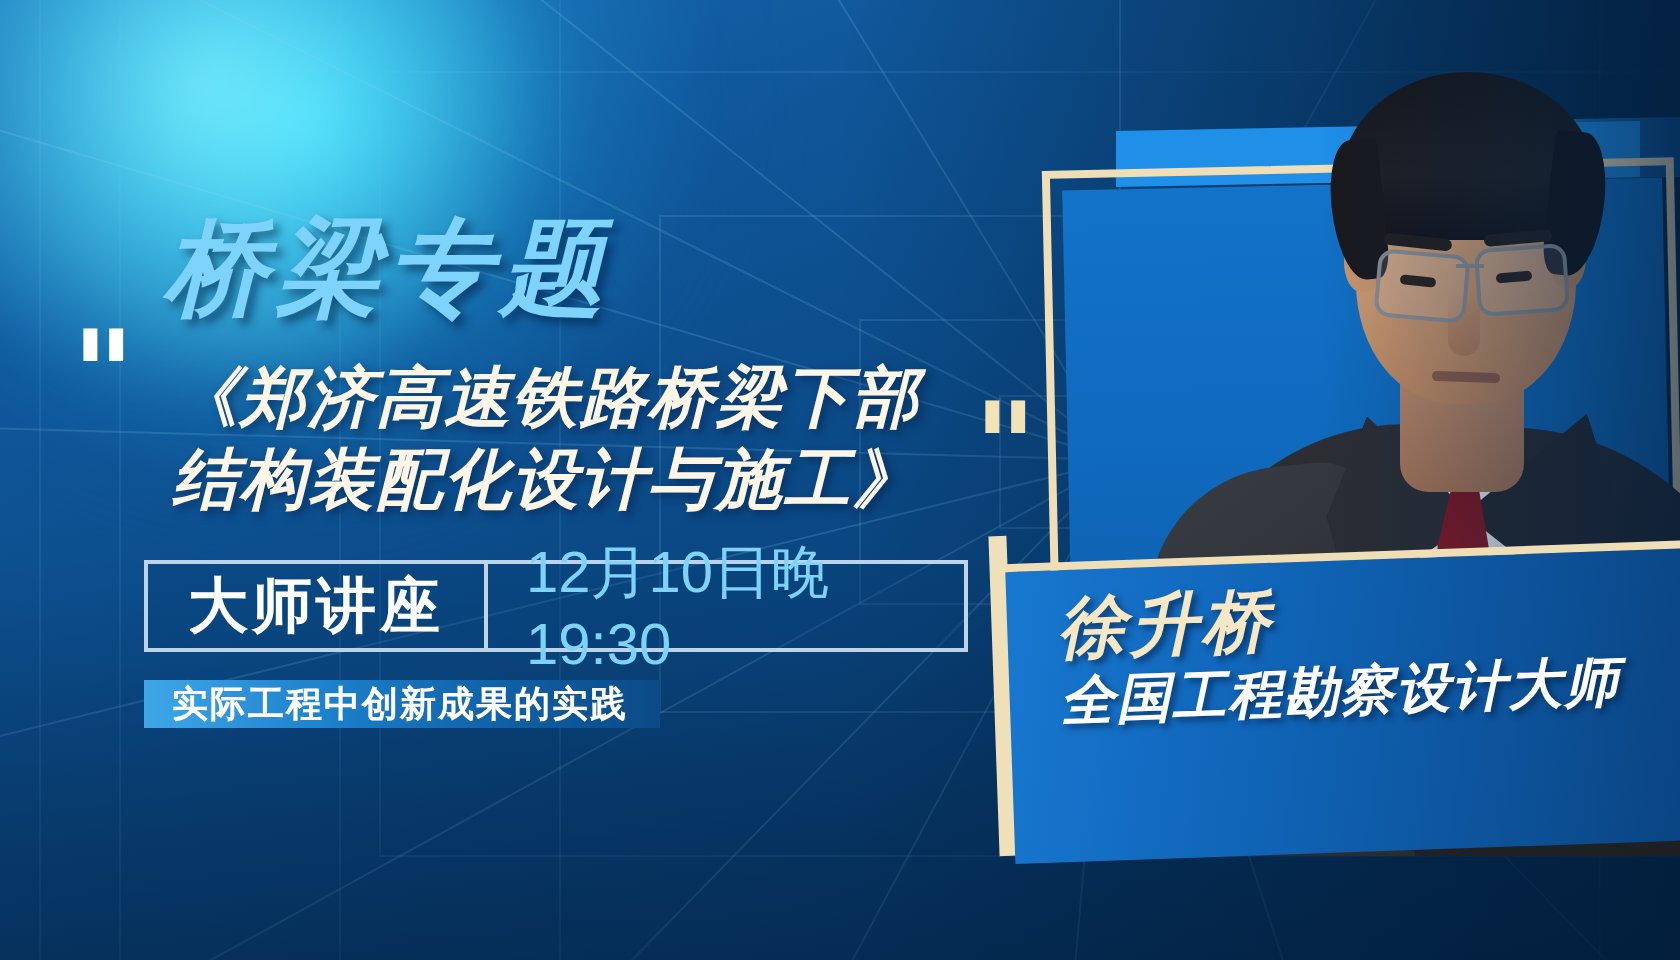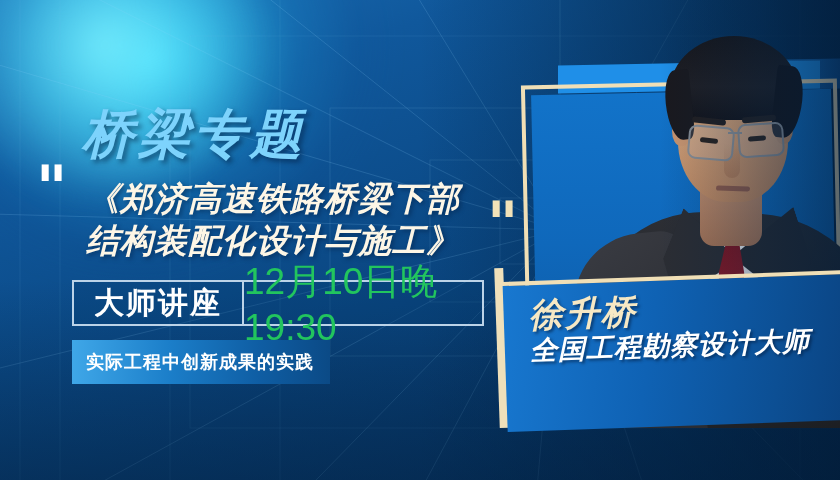--- a/index.html
+++ b/index.html
@@ -216,25 +216,25 @@
     background:rgba(7,62,116,.30);
     box-sizing:border-box;
   }
   .infobar .ib-left{
     display:flex;align-items:center;justify-content:center;
     width:168px;border-right:2px solid #bcd3e8;
     font-size:30px;font-weight:bold;color:#ffffff;letter-spacing:2px;
   }
   .infobar .ib-right{
     flex:1;display:flex;align-items:center;justify-content:center;
-    font-size:37px;color:#22c55e;letter-spacing:0px;
+    font-size:29px;color:#7dd3fc;letter-spacing:0px;margin-left:19px;
   }
 
   .tag{
-    position:absolute;left:72px;top:340px;height:44px;
+    position:absolute;left:72px;top:340px;height:24px;
     padding:0 16px 0 14px;
     display:flex;align-items:center;
     background:linear-gradient(90deg,#3fa7e8 0%, #1b7ec9 38%, #0f5ea4 72%, #0b4a86 100%);
     font-size:18px;font-weight:bold;color:#ffffff;letter-spacing:1px;
   }
 </style>
 </head>
 <body>
 
 <div id="poster">

